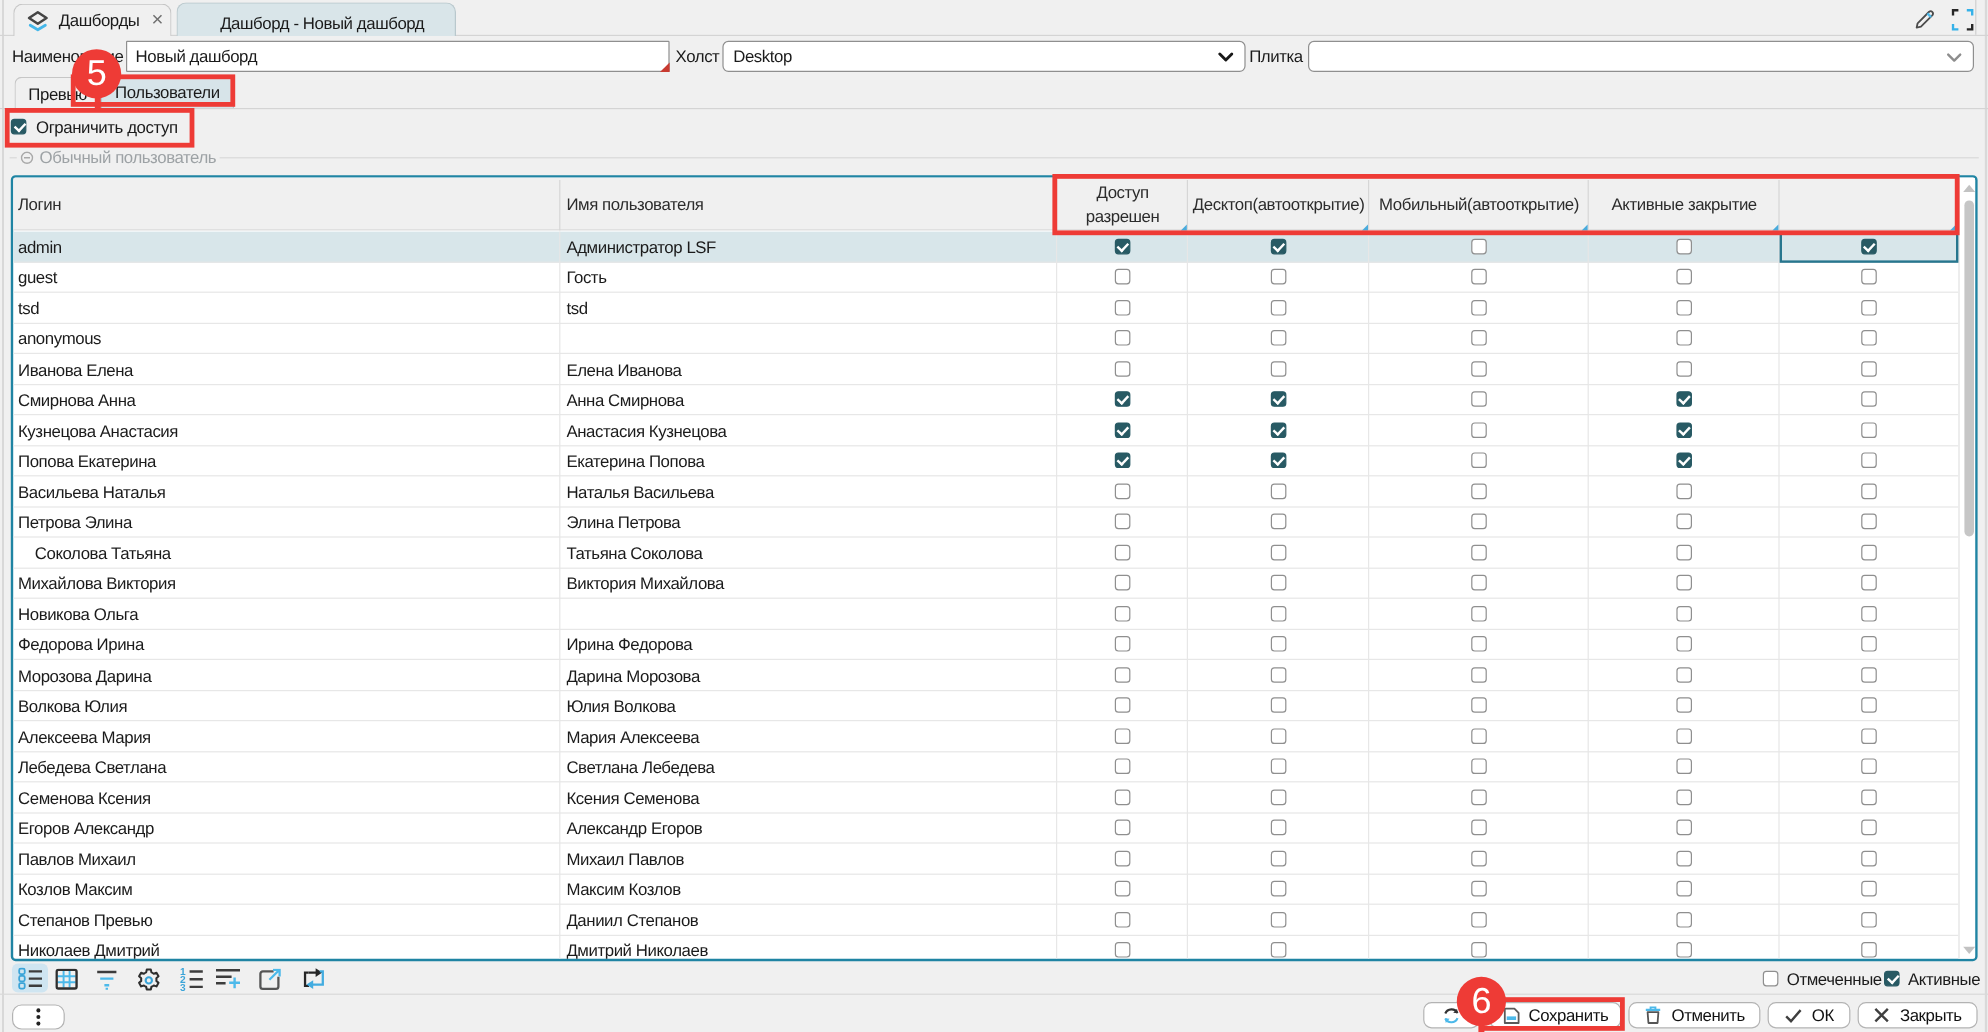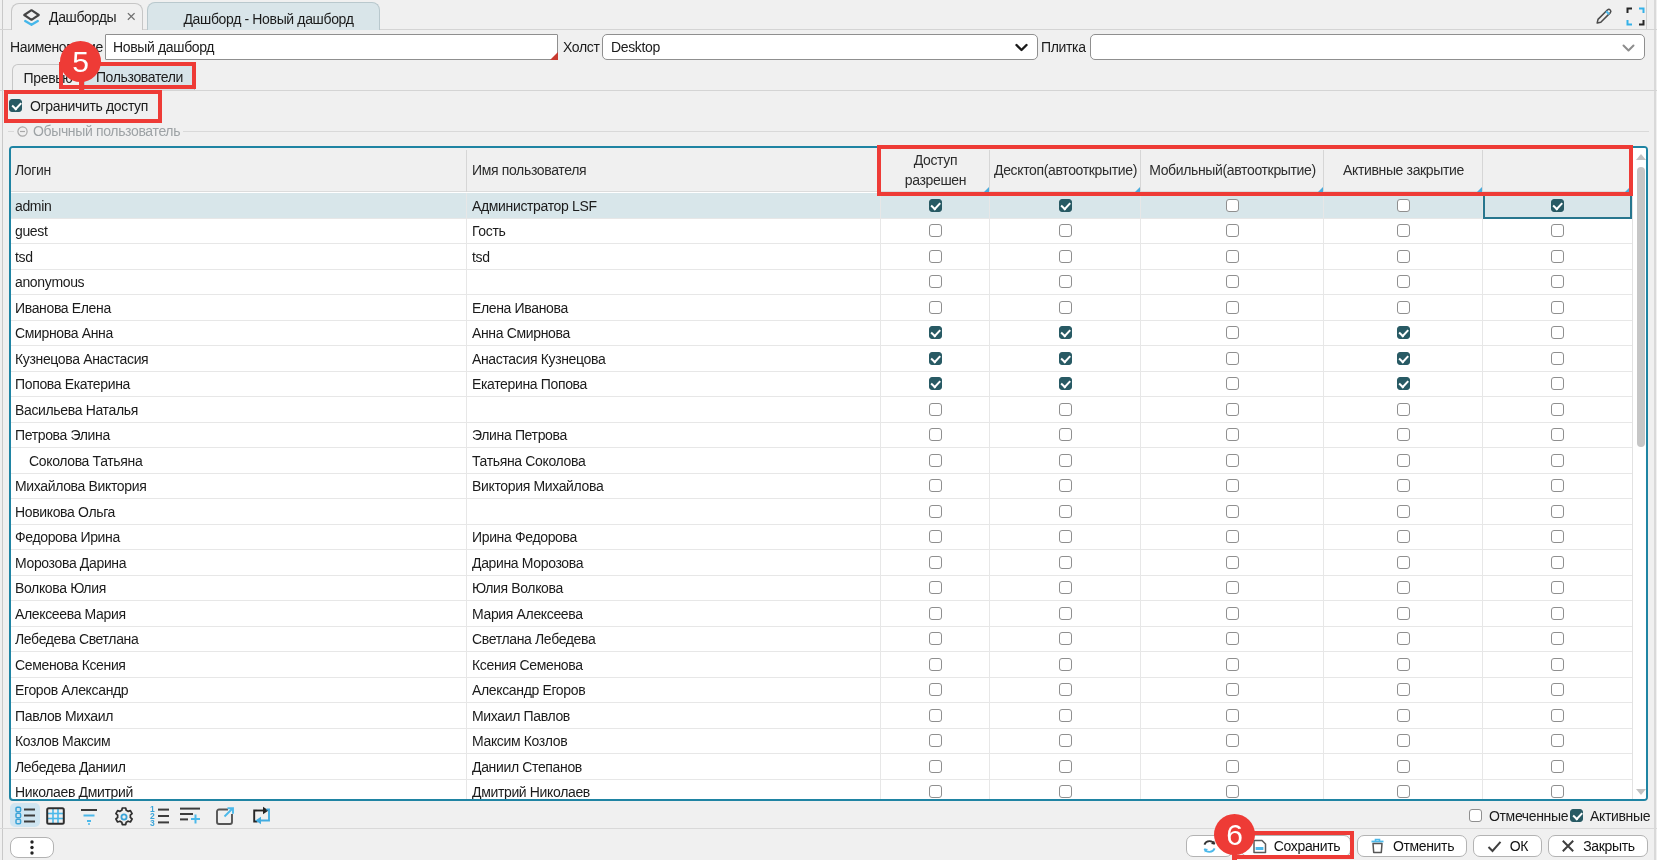--- a/index.html
+++ b/index.html
@@ -164,20 +164,21 @@
 <div class="abs row" style="left:0;top:223.5px;width:1621px;height:25.5px;border-bottom:1px solid #e7e7e7;"></div>
 <div class="abs rct" style="left:4px;top:223.5px;width:448px;height:25.5px;">Попова Екатерина</div>
 <div class="abs rct" style="left:461px;top:223.5px;width:405px;height:25.5px;">Екатерина Попова</div>
 <span class="cb cbc abs" style="left:917.5px;top:229.0px;"></span>
 <span class="cb cbc abs" style="left:1047.5px;top:229.0px;"></span>
 <span class="cb abs" style="left:1214.5px;top:229.0px;"></span>
 <span class="cb cbc abs" style="left:1385.5px;top:229.0px;"></span>
 <span class="cb abs" style="left:1539.5px;top:229.0px;"></span>
 <div class="abs row" style="left:0;top:249.0px;width:1621px;height:25.5px;border-bottom:1px solid #e7e7e7;"></div>
 <div class="abs rct" style="left:4px;top:249.0px;width:448px;height:25.5px;">Васильева Наталья</div>
+<div class="abs rct" style="left:461px;top:249.0px;width:405px;height:25.5px;">Наталья Васильева</div>
 <span class="cb abs" style="left:917.5px;top:254.5px;"></span>
 <span class="cb abs" style="left:1047.5px;top:254.5px;"></span>
 <span class="cb abs" style="left:1214.5px;top:254.5px;"></span>
 <span class="cb abs" style="left:1385.5px;top:254.5px;"></span>
 <span class="cb abs" style="left:1539.5px;top:254.5px;"></span>
 <div class="abs row" style="left:0;top:274.5px;width:1621px;height:25.5px;border-bottom:1px solid #e7e7e7;"></div>
 <div class="abs rct" style="left:4px;top:274.5px;width:448px;height:25.5px;">Петрова Элина</div>
 <div class="abs rct" style="left:461px;top:274.5px;width:405px;height:25.5px;">Элина Петрова</div>
 <span class="cb abs" style="left:917.5px;top:280.0px;"></span>
 <span class="cb abs" style="left:1047.5px;top:280.0px;"></span>
@@ -273,21 +274,21 @@
 <span class="cb abs" style="left:1539.5px;top:560.5px;"></span>
 <div class="abs row" style="left:0;top:580.5px;width:1621px;height:25.5px;border-bottom:1px solid #e7e7e7;"></div>
 <div class="abs rct" style="left:4px;top:580.5px;width:448px;height:25.5px;">Козлов Максим</div>
 <div class="abs rct" style="left:461px;top:580.5px;width:405px;height:25.5px;">Максим Козлов</div>
 <span class="cb abs" style="left:917.5px;top:586.0px;"></span>
 <span class="cb abs" style="left:1047.5px;top:586.0px;"></span>
 <span class="cb abs" style="left:1214.5px;top:586.0px;"></span>
 <span class="cb abs" style="left:1385.5px;top:586.0px;"></span>
 <span class="cb abs" style="left:1539.5px;top:586.0px;"></span>
 <div class="abs row" style="left:0;top:606.0px;width:1621px;height:25.5px;border-bottom:1px solid #e7e7e7;"></div>
-<div class="abs rct" style="left:4px;top:606.0px;width:448px;height:25.5px;">Лебедева Даниил</div>
+<div class="abs rct" style="left:4px;top:606.0px;width:448px;height:25.5px;">Степанов Превью</div>
 <div class="abs rct" style="left:461px;top:606.0px;width:405px;height:25.5px;">Даниил Степанов</div>
 <span class="cb abs" style="left:917.5px;top:611.5px;"></span>
 <span class="cb abs" style="left:1047.5px;top:611.5px;"></span>
 <span class="cb abs" style="left:1214.5px;top:611.5px;"></span>
 <span class="cb abs" style="left:1385.5px;top:611.5px;"></span>
 <span class="cb abs" style="left:1539.5px;top:611.5px;"></span>
 <div class="abs row" style="left:0;top:631.5px;width:1621px;height:25.5px;border-bottom:1px solid #e7e7e7;"></div>
 <div class="abs rct" style="left:4px;top:631.5px;width:448px;height:25.5px;">Николаев Дмитрий</div>
 <div class="abs rct" style="left:461px;top:631.5px;width:405px;height:25.5px;">Дмитрий Николаев</div>
 <span class="cb abs" style="left:917.5px;top:637.0px;"></span>

